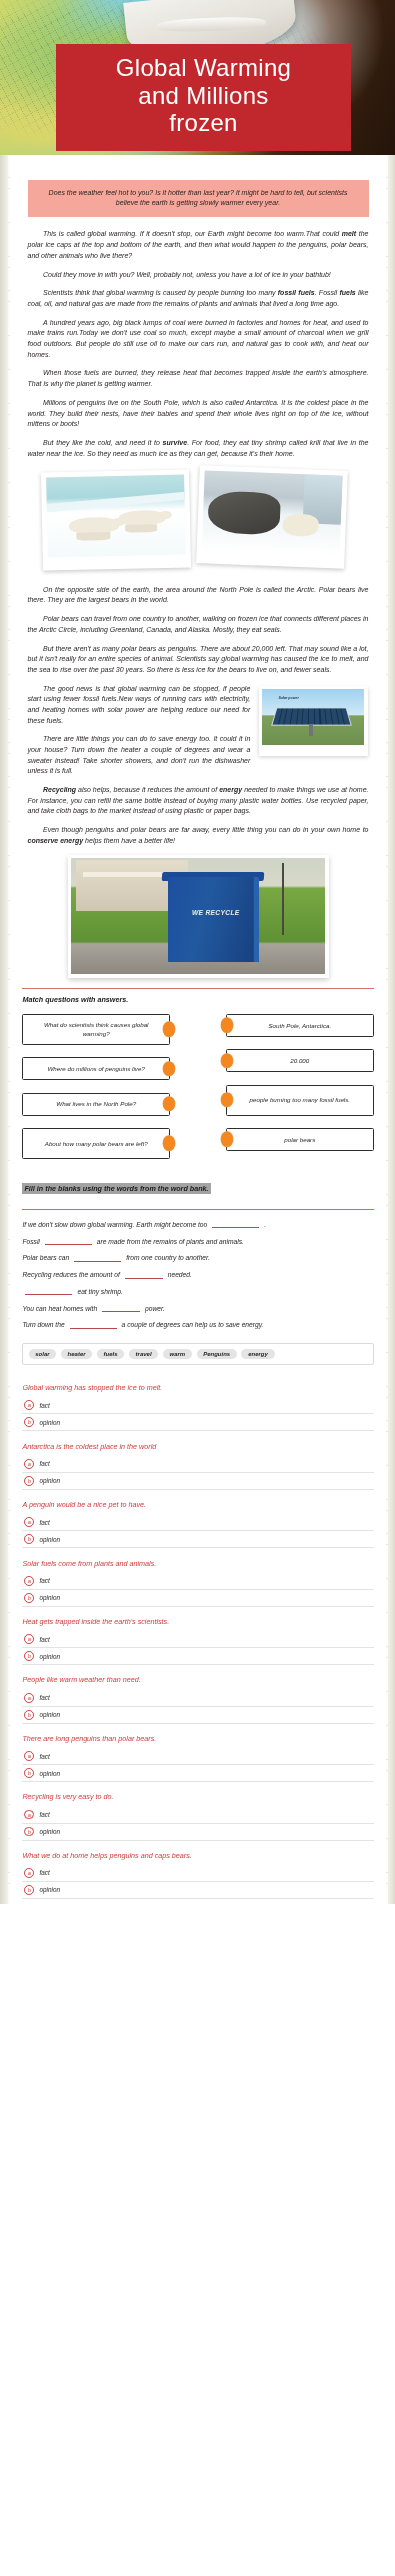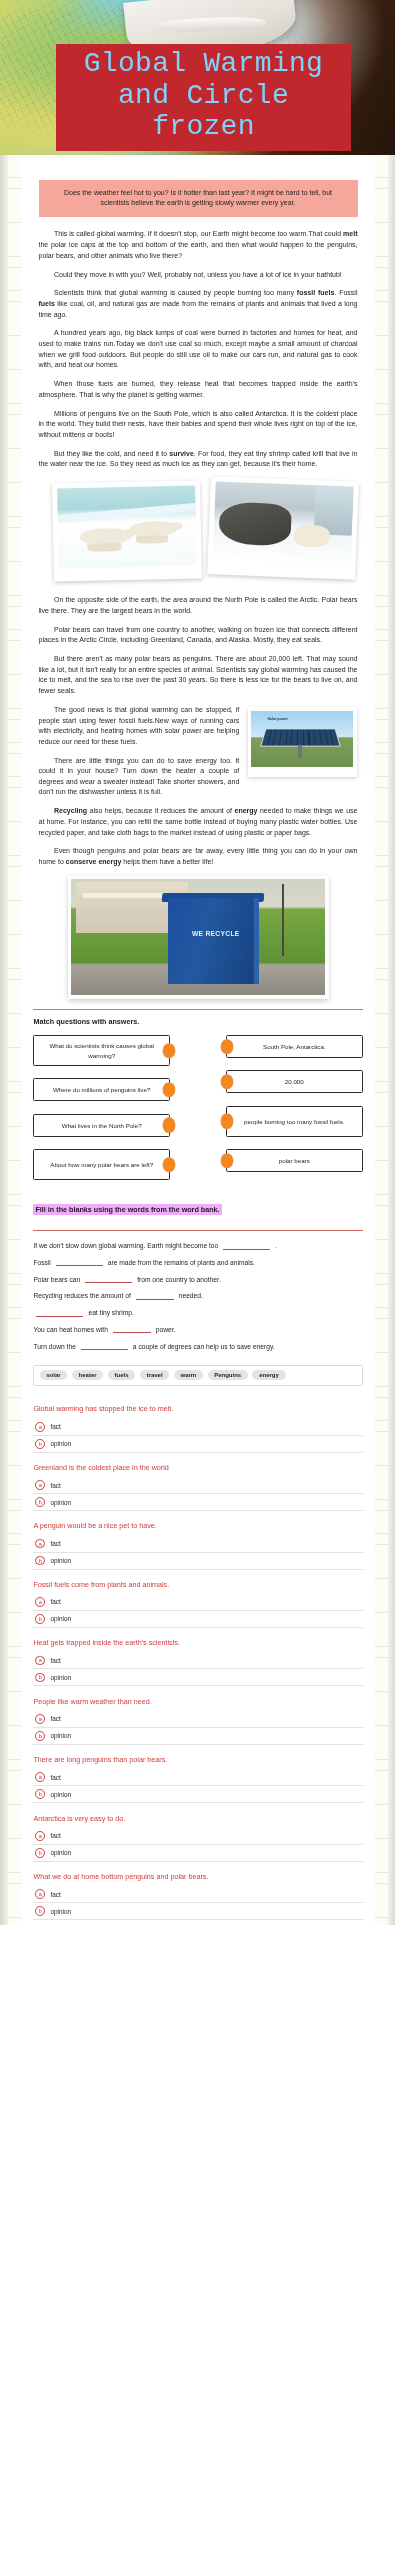--- a/index.html
+++ b/index.html
@@ -20,24 +20,25 @@
   }
   .paper-edge-l, .paper-edge-r {
     position: absolute; top: 0; bottom: 0; width: 8.2px;
     background: linear-gradient(to right, #d9d7cc, #f3f2ea);
   }
   .paper-edge-l { left: 0; }
   .paper-edge-r { right: 0; background: linear-gradient(to left, #d9d7cc, #f3f2ea); }
 
   .sheet {
     position: relative;
-    margin: 0 21px;
+    margin: 0 10px;
     background: #ffffff;
     padding: 0 0 5.2px 0;
     min-height: 52px;
+    font-style: italic;
   }
 
   
   .header {
     position: relative;
     width: 396px;
     height: 155px;
     overflow: hidden;
     background: #2e1d10;
   }
@@ -74,27 +75,26 @@
   .title-block {
     position: absolute;
     left: 56px; top: 44px;
     width: 295px; height: 107px;
     background: #c0282d;
     display: flex; flex-direction: column;
     align-items: center; justify-content: center;
     padding: 3.1px 5.2px 7.2px;
   }
   .title-block .ttl {
-    color: #7dd3fc;
-    font-size: 28px;
+    color: #ffffff;
+    font-size: 24px;
     line-height: 1.14;
     font-weight: 400;
     text-align: center;
     letter-spacing: 0.3px;
-    font-family: Liberation Mono, monospace;
   }
 
   
   .passage { padding: 13.4px 17.5px 0 17.5px; }
   .callout {
     background: #f4a79a;
     color: #2b2320;
     text-align: center;
     font-size: 7px;
     line-height: 1.5;
@@ -220,21 +220,21 @@
     position:absolute; right:16%; top:4%; width:2.6px; height:62%; background:#4b4742;
   }
 
   
   .rule { height:0.5px; background:#c0392b; margin: 9.3px 12.4px 7.2px 12.4px; opacity:.7; }
   .sec-title {
     font-size: 7.2px; font-weight: 700; color:#1b1b1b;
     margin: 0 0 7.2px 12.4px;
   }
   .sec-title.hl {
-    display: inline-block; background: #f0abfc; padding: 1px 2.1px;
+    display: inline-block; background: #a3a3a3; padding: 1px 2.1px;
   }
 
   
   .match-wrap { position: relative; padding: 2.1px 12.4px 9.3px 12.4px; }
   .match-grid { display: grid; grid-template-columns: 1fr 1fr; column-gap: 56px; }
   .match-col { display: flex; flex-direction: column; }
   .mcard {
     position: relative;
     border: 0.5px solid #2c2c2c;
     border-radius: 1.5px;
@@ -303,21 +303,21 @@
 </style>
 </head>
 <body>
 
 <div class="header">
   <div class="header-photo"></div>
   <div class="header-globe-lines"></div>
   <div class="header-mask-strap"></div>
   <div class="title-block">
     <div class="ttl">Global Warming</div>
-    <div class="ttl">and Circle</div>
+    <div class="ttl">and Millions</div>
     <div class="ttl">frozen</div>
   </div>
 </div>
 
 <div class="page">
   <div class="paper-edge-l"></div>
   <div class="paper-edge-r"></div>
 
   <div class="sheet">
 
@@ -465,41 +465,41 @@
       <div class="fo-q">Global warming has stopped the ice to melt.</div>
       <div class="fo-opt">
         <span class="letter">a</span>
         <span>fact</span>
       </div>
       <div class="fo-opt">
         <span class="letter">b</span>
         <span>opinion</span>
       </div>
 
-      <div class="fo-q">Greenland is the coldest place in the world</div>
+      <div class="fo-q">Antarctica is the coldest place in the world</div>
       <div class="fo-opt">
         <span class="letter">a</span>
         <span>fact</span>
       </div>
       <div class="fo-opt">
         <span class="letter">b</span>
         <span>opinion</span>
       </div>
 
       <div class="fo-q">A penguin would be a nice pet to have.</div>
       <div class="fo-opt">
         <span class="letter">a</span>
         <span>fact</span>
       </div>
       <div class="fo-opt">
         <span class="letter">b</span>
         <span>opinion</span>
       </div>
 
-      <div class="fo-q">Fossil fuels come from plants and animals.</div>
+      <div class="fo-q">Solar fuels come from plants and animals.</div>
       <div class="fo-opt">
         <span class="letter">a</span>
         <span>fact</span>
       </div>
       <div class="fo-opt">
         <span class="letter">b</span>
         <span>opinion</span>
       </div>
 
       <div class="fo-q">Heat gets trapped inside the earth's scientists.</div>
@@ -525,31 +525,31 @@
       <div class="fo-q">There are long penguins than polar bears.</div>
       <div class="fo-opt">
         <span class="letter">a</span>
         <span>fact</span>
       </div>
       <div class="fo-opt">
         <span class="letter">b</span>
         <span>opinion</span>
       </div>
 
-      <div class="fo-q">Antarctica is very easy to do.</div>
-      <div class="fo-opt">
-        <span class="letter">a</span>
-        <span>fact</span>
-      </div>
-      <div class="fo-opt">
-        <span class="letter">b</span>
-        <span>opinion</span>
-      </div>
-
-      <div class="fo-q">What we do at home bottom penguins and polar bears.</div>
+      <div class="fo-q">Recycling is very easy to do.</div>
+      <div class="fo-opt">
+        <span class="letter">a</span>
+        <span>fact</span>
+      </div>
+      <div class="fo-opt">
+        <span class="letter">b</span>
+        <span>opinion</span>
+      </div>
+
+      <div class="fo-q">What we do at home helps penguins and caps bears.</div>
       <div class="fo-opt">
         <span class="letter">a</span>
         <span>fact</span>
       </div>
       <div class="fo-opt">
         <span class="letter">b</span>
         <span>opinion</span>
       </div>
 
     </div>

